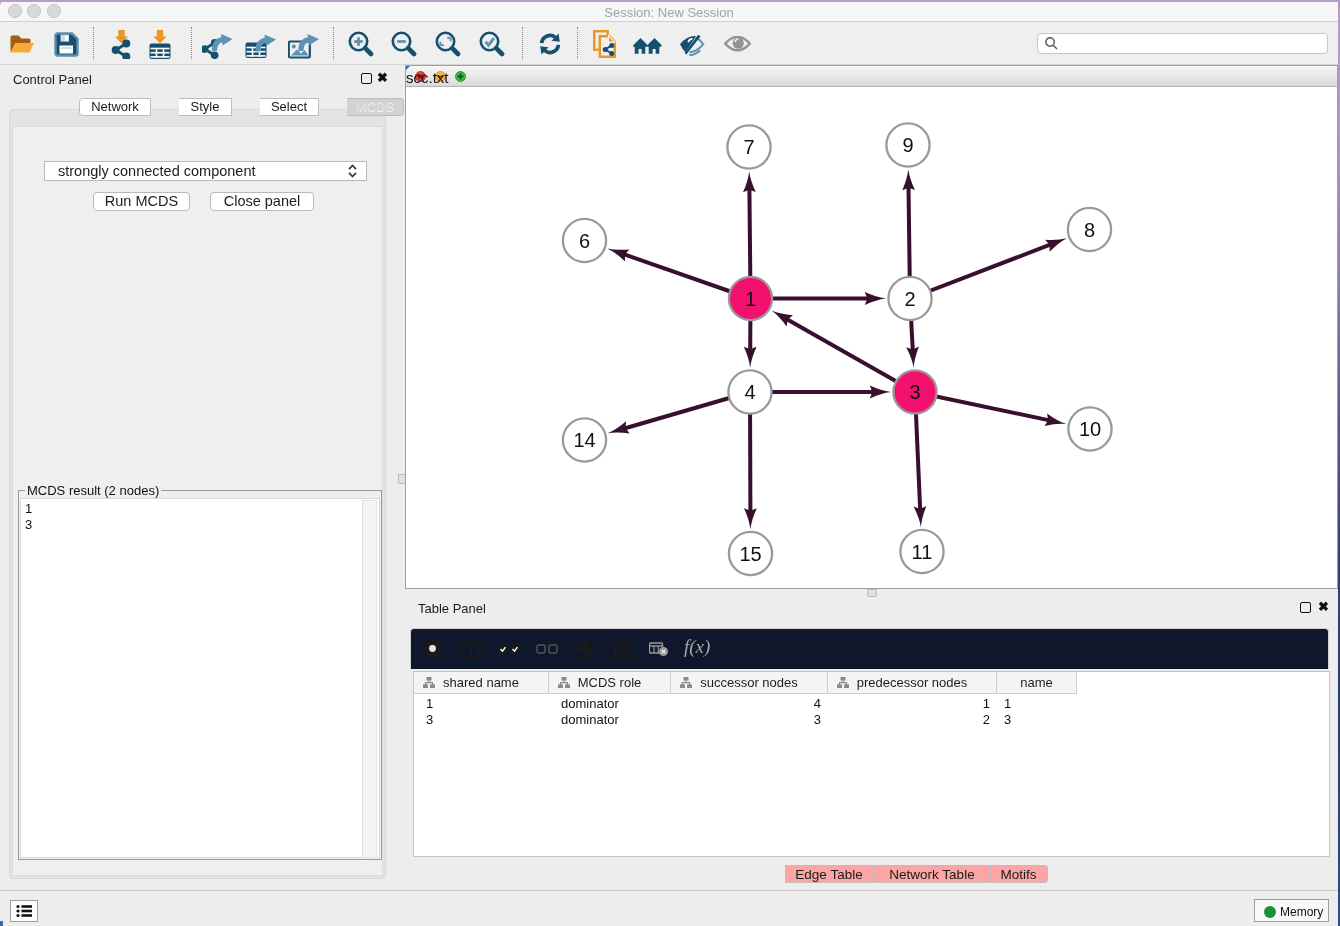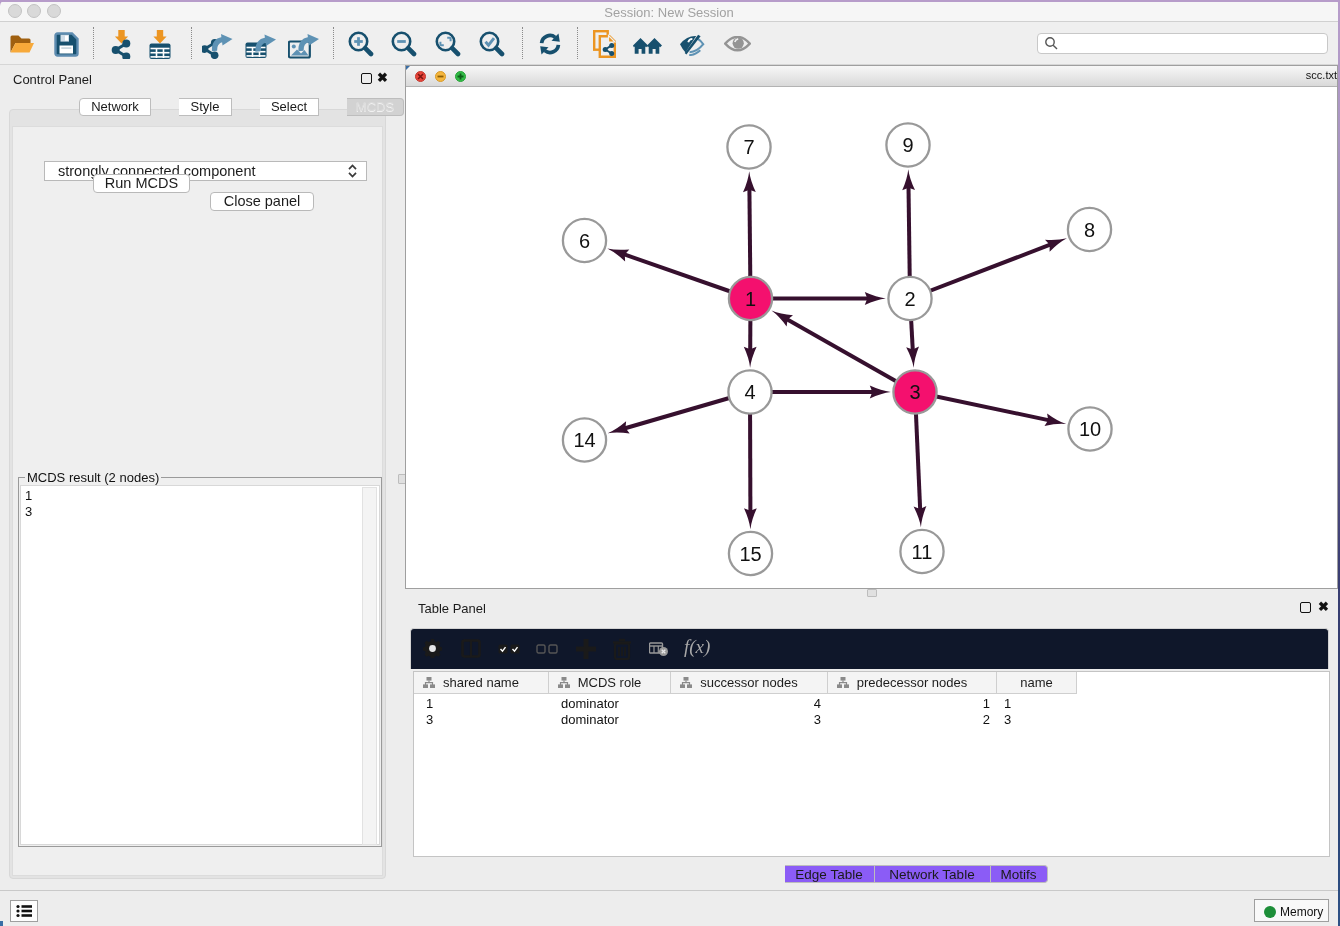--- a/index.html
+++ b/index.html
@@ -42,42 +42,42 @@
   background:#e3e3e3;border:1px solid #d8d8d8;border-radius:4px;}
 #tabinner{position:absolute;left:2px;top:16px;width:369px;height:748px;
   background:#efefef;border:1px solid #dcdcdc;}
 #optlabel{position:absolute;left:0;top:71px;width:392px;text-align:center;
   font-size:14.5px;color:#1c1c1c;}
 #dropdown{position:absolute;left:44px;top:96px;width:308px;height:18px;
   background:#fff;border:1px solid #b9b9b9;border-radius:0;
   font-size:14.5px;line-height:18px;color:#1c1c1c;padding-left:13px;}
 .btn{position:absolute;height:17px;background:#fff;border:1px solid #b9b9b9;
   border-radius:4px;font-size:14.5px;line-height:17px;color:#1c1c1c;text-align:center;}
-#fieldset{position:absolute;left:18px;top:412px;width:362px;height:368px;
+#fieldset{position:absolute;left:18px;top:425px;width:362px;height:368px;
   border:1px solid #9a9a9a;}
 #fslegend{position:absolute;left:6px;top:-8px;background:#efefef;
   font-size:13px;color:#111;padding:0 2px;}
 #fswhite{position:absolute;left:1px;top:7px;width:358px;height:358px;
   background:#fff;border:1px solid #d8d8d8;}
 #fstext{position:absolute;left:4px;top:2px;font-size:13px;color:#111;line-height:16.4px;}
 #fsscroll{position:absolute;right:2px;top:1px;width:13px;height:356px;
   background:#f4f4f4;border:1px solid #e2e2e2;}
 
 #vsplit{position:absolute;left:392px;top:65px;width:13px;height:827px;background:#ededed;}
 #vhandle{position:absolute;left:398px;top:474px;width:6px;height:8px;
   background:#e0e0e0;border:1px solid #bdbdbd;border-radius:1px;}
 #hhandle{position:absolute;left:867px;top:589px;width:8px;height:6px;
   background:#e0e0e0;border:1px solid #bdbdbd;border-radius:1px;}
 
 #netframe{position:absolute;left:405px;top:65px;width:933px;height:524px;
   border:1px solid #9f9f9f;box-sizing:border-box;background:#fff;}
 #nettitle{position:absolute;left:0;top:0;width:100%;height:20px;
   background:linear-gradient(#f7f7f7,#d9d9d9);border-bottom:1px solid #b3b3b3;}
-#nettext{position:absolute;top:3px;left:0;width:100%;text-align:right;
-  font-size:11px;color:#111;}
+#nettext{position:absolute;top:3px;left:0;width:100%;text-align:left;
+  font-size:15px;color:#111;}
 .mac{position:absolute;top:4.5px;width:11px;height:11px;border-radius:50%;box-sizing:border-box;}
 .mac svg{position:absolute;left:0;top:0;}
 #bluetri{position:absolute;left:0;top:0;width:0;height:0;
   border-left:4px solid #3a6ea5;border-bottom:4px solid transparent;}
 #netcanvas{position:absolute;left:0;top:21px;width:931px;height:501px;background:#fff;}
 #graph{position:absolute;left:0;top:0;}
 #graph line{stroke:#36102e;stroke-width:4.0;}
 #graph path{fill:#36102e;}
 #graph text{font-size:20px;fill:#111;text-anchor:middle;font-family:"Liberation Sans",sans-serif;}
 
@@ -87,21 +87,21 @@
   background:#0f172a;border:1px solid #d2d2d2;border-radius:4px 4px 0 0;border-bottom:none;}
 #twhite{position:absolute;left:8px;top:74px;width:917px;height:186px;
   background:#fff;border:1px solid #c4c4c4;box-sizing:border-box;}
 .th{position:absolute;top:0;height:21px;background:#f4f4f4;
   border-right:1px solid #cfcfcf;border-bottom:1px solid #cfcfcf;
   font-size:13px;color:#1c1c1c;text-align:center;line-height:21px;}
 .hicon{position:absolute;left:9px;top:5px;}
 .td{position:absolute;font-size:13px;color:#111;height:16px;line-height:16px;}
 #ttabs{position:absolute;left:0;top:268px;width:100%;height:20px;text-align:center;}
 .ttab{display:inline-block;box-sizing:border-box;height:18px;line-height:17px;font-size:13.5px;color:#1a1a1a;
-  background:#8b5cf6;border:1px solid #bdbdbd;border-left:none;text-align:center;vertical-align:top;}
+  background:#fca5a5;border:1px solid #bdbdbd;border-left:none;text-align:center;vertical-align:top;}
 .ttab.first{border-left:1px solid #bdbdbd;border-radius:4px 0 0 4px;}
 .ttab.last{border-radius:0 4px 4px 0;}
 .ttab.sel{background:#e3e3e3;color:#d6d6d6;text-shadow:0 1px 0 #fafafa;}
 
 #statusbar{position:absolute;left:0;top:890px;width:1338px;height:36px;
   background:#ededed;border-top:1px solid #c9c9c9;}
 #listbtn{position:absolute;left:10px;top:9px;width:26px;height:20px;
   background:#fdfdfd;border:1px solid #9f9f9f;}
 #membtn{position:absolute;left:1254px;top:8px;width:75px;height:23px;
   background:#f9f9f9;border:1px solid #9f9f9f;box-sizing:border-box;}
@@ -257,21 +257,21 @@
       <div class="cptab" style="width:58px;">Select</div>
       <div class="cptab sel" style="width:56px;">MCDS</div>
     </div>
     <div id="tabpanel">
         <div id="tabinner"></div>
       </div>
     <div id="dropdown">strongly connected component<svg width="11" height="14" style="position:absolute;right:8px;top:2px" viewBox="0 0 11 14">
           <path d="M2 5.2 l3.5 -3.7 l3.5 3.7" fill="none" stroke="#3a3a3a" stroke-width="1.7"></path>
           <path d="M2 8.8 l3.5 3.7 l3.5 -3.7" fill="none" stroke="#3a3a3a" stroke-width="1.7"></path>
         </svg></div>
-    <div class="btn" style="left:93px;top:109px;width:95px;">Run MCDS</div>
+    <div class="btn" style="left:93px;top:127px;width:95px;">Run MCDS</div>
     <div class="btn" style="left:210px;top:127px;width:102px;">Close panel</div>
     <div id="fieldset">
       <div id="fslegend">MCDS result (2 nodes)</div>
       <div id="fswhite">
         <div id="fstext">1<br>3</div>
         <div id="fsscroll"></div>
       </div>
     </div>
   </div>
   <div id="vsplit"></div>

